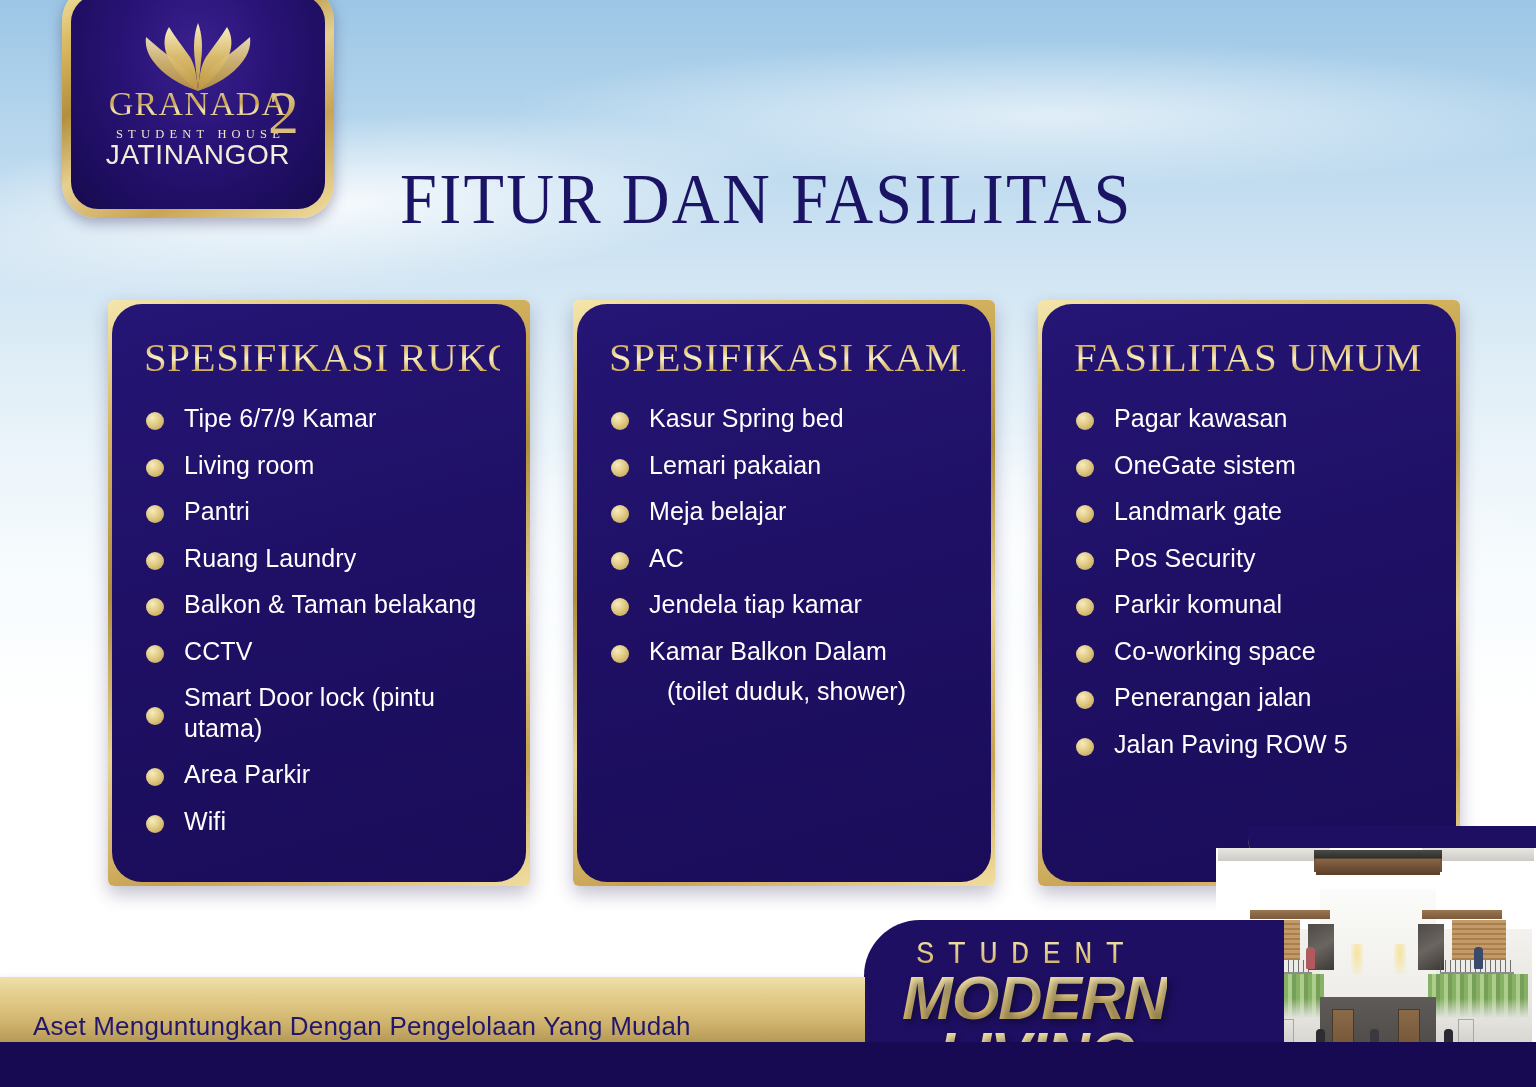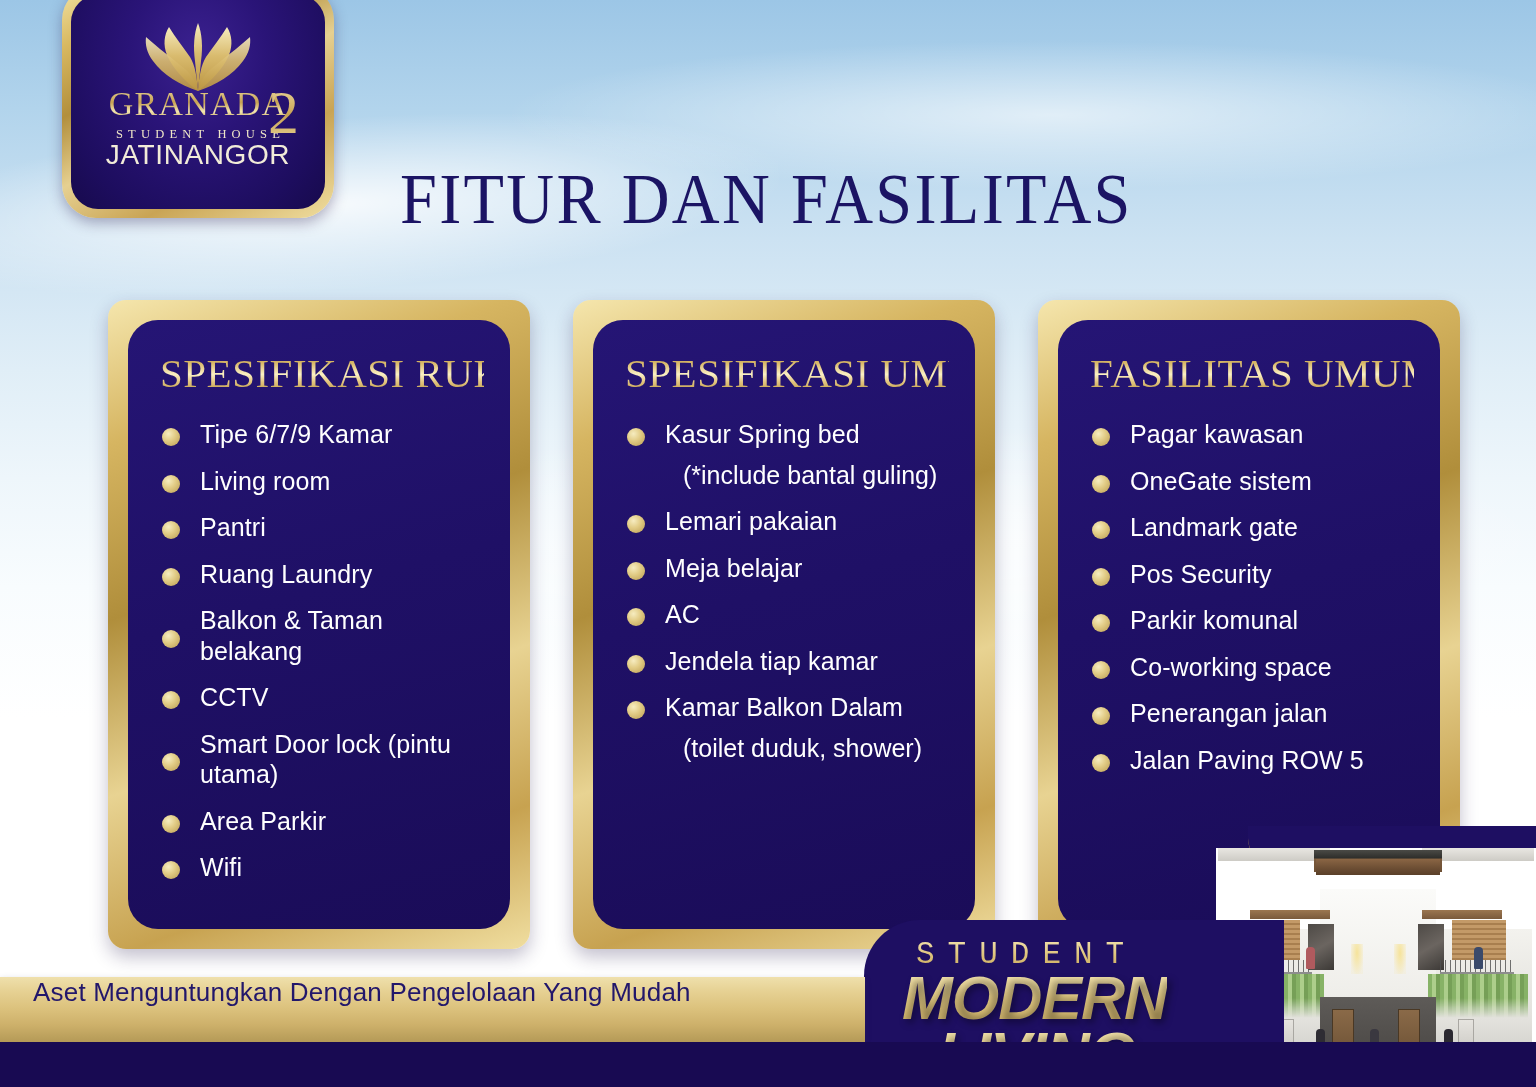--- a/index.html
+++ b/index.html
@@ -136,22 +136,22 @@
     position: absolute;
     left: 108px; top: 300px;
     width: 1352px;
     display: flex;
     gap: 43px;
   }
   .card {
     position: relative;
     width: 422px;
     min-height: 540px;
-    border-radius: 18px;
-    padding: 20px;
+    border-radius: 6px;
+    padding: 4px;
     background: linear-gradient(160deg, #f5e6ad 0%, #d6b561 18%, #b08e3b 40%, #e8d392 62%, #c7a250 82%, #f0dea0 100%);
     box-shadow: 0 8px 18px rgba(40,30,80,.28);
   }
   .card-inner {
     width: 100%; height: 100%;
     min-height: 532px;
     border-radius: 30px;
     background: linear-gradient(165deg, #251575 0%, #1f1066 45%, #1a0c58 100%);
     padding: 30px 26px 30px 26px;
   }
@@ -196,21 +196,21 @@
     color: #ffffff;
   }
 
   
   .tagline-banner {
     position: absolute;
     left: 0; top: 977px;
     width: 865px; height: 65px;
     background: linear-gradient(to bottom, #efe0ac 0%, #e6d193 22%, #dcc27d 48%, #cdb06a 74%, #b49a57 100%);
     display: flex;
-    align-items: flex-start;
+    align-items: flex-end;
     box-shadow: 0 2px 6px rgba(60,50,90,.22);
   }
   .tagline-text {
     margin-left: 33px;
     font-family: "Liberation Sans", sans-serif;
     font-size: 26px;
     color: #22176b;
     letter-spacing: .2px;
     white-space: nowrap;
   }
@@ -478,27 +478,26 @@
           <li>
               <span class="bullet"></span>
               <span class="item-text">Wifi</span>
             </li>
         </ul>
       </div>
     </div>
 
     <div class="card">
       <div class="card-inner">
-        <div class="card-title">SPESIFIKASI UMUM</div>
+        <div class="card-title">SPESIFIKASI KAMAR</div>
         <ul class="card-list">
           <li>
               <span class="bullet"></span>
               <span class="item-text">Kasur Spring bed</span>
             </li>
-          <div class="sub-line">(*include bantal guling)</div>
           <li>
               <span class="bullet"></span>
               <span class="item-text">Lemari pakaian</span>
             </li>
           <li>
               <span class="bullet"></span>
               <span class="item-text">Meja belajar</span>
             </li>
           <li>
               <span class="bullet"></span>

